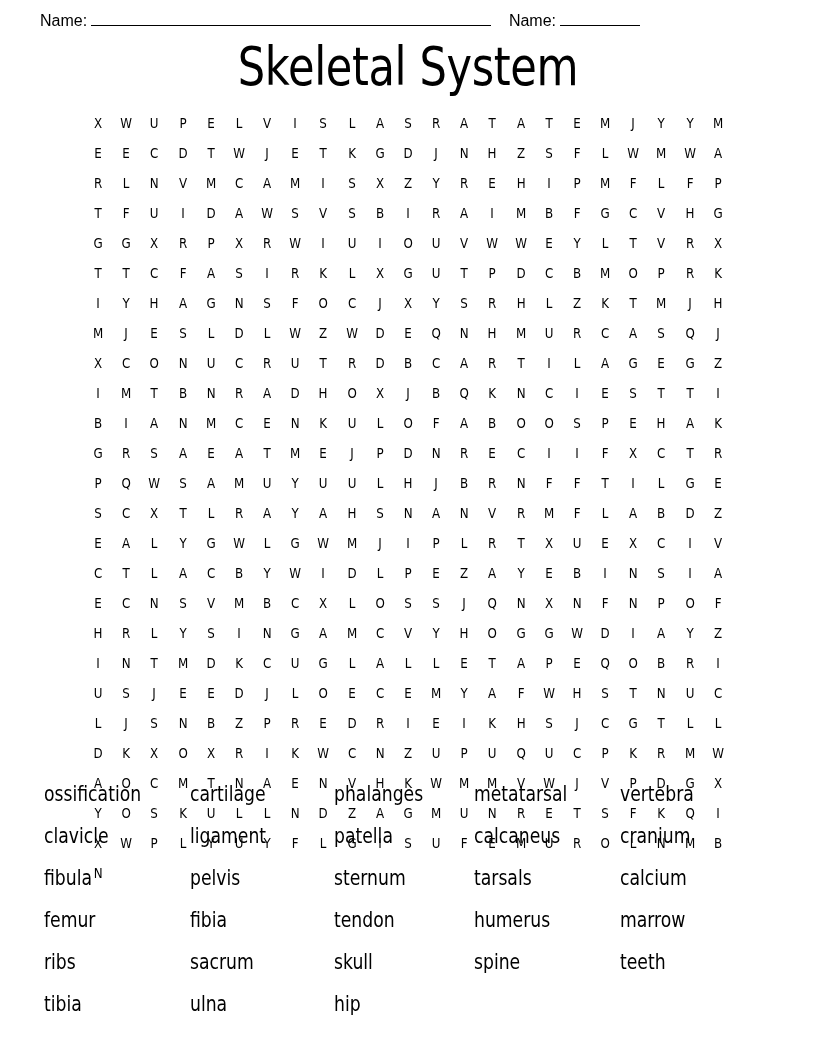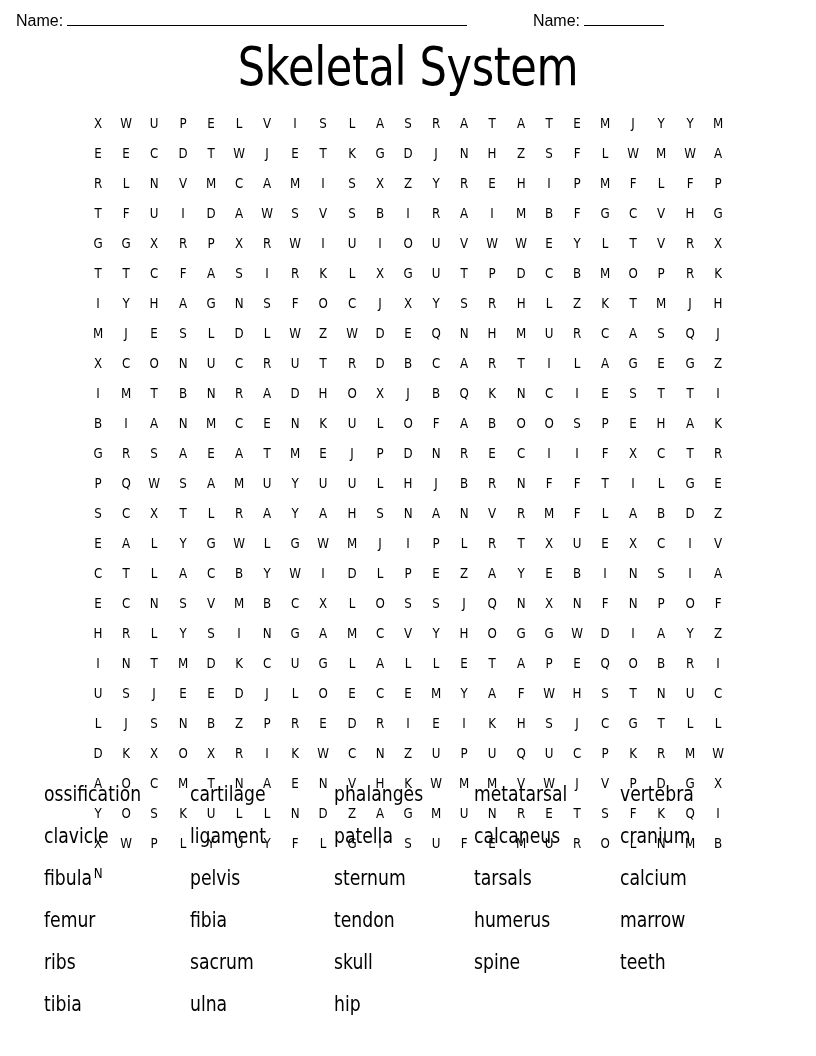--- a/index.html
+++ b/index.html
@@ -18,21 +18,21 @@
 
   
   .header {
     position: absolute;
     top: 0px;
     left: 0px;
     width: 680px;
     height: 30px;
     display: flex;
     align-items: flex-end;
-    padding: 0 16px;
+    padding: 0 40px;
     box-sizing: border-box;
     font-size: 16px;
     line-height: 18px;
     justify-content: space-between;
   }
   .field {
     display: flex;
     align-items: baseline;
     white-space: nowrap;
   }

